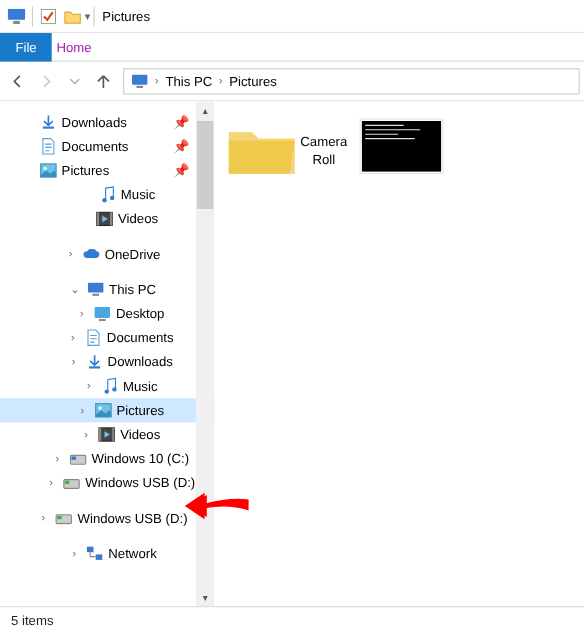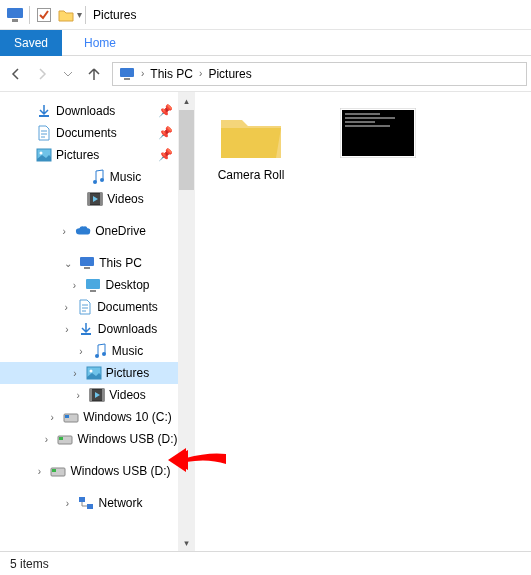--- a/index.html
+++ b/index.html
@@ -3,41 +3,41 @@
 <meta charset="utf-8">
 <style>
 * { box-sizing: border-box; margin: 0; padding: 0; }
 body { font-family: "Segoe UI", Arial, sans-serif; font-size: 12px; color: #000; background: #fff; width: 531px; height: 575px; overflow: hidden; position: relative; }
 .titlebar { height: 30px; background: #fff; border-bottom: 1px solid #e5e5e5; display: flex; align-items: center; padding: 0 4px; }
 .tb-icon { width: 16px; height: 16px; margin: 0 3px; display: inline-flex; align-items: center; justify-content: center; }
 .tb-sep { width: 1px; height: 18px; background: #ccc; margin: 0 3px; }
 .tb-title { margin-left: 4px; font-size: 12px; }
 .ribbon { height: 26px; display: flex; align-items: center; border-bottom: 1px solid #dadada; }
 .file-tab { background: #1979ca; color: #fff; padding: 0 14px; height: 26px; display: flex; align-items: center; font-size: 12px; }
-.rtab { padding: 0 22px; height: 26px; display: flex; align-items: center; color: #3b82f6; text-align: center; }
+.rtab { padding: 0 4px; height: 26px; display: flex; align-items: center; color: #a21caf; text-align: center; }
 .navbar { height: 36px; display: flex; align-items: center; padding: 0 4px; gap: 2px; border-bottom: 1px solid #e5e5e5; }
 .nav-btn { width: 24px; height: 24px; display: flex; align-items: center; justify-content: center; color: #555; }
 .nav-btn.dis { color: #bbb; }
 .addr { flex: 1; height: 24px; border: 1px solid #ccc; display: flex; align-items: center; padding: 0 2px; gap: 2px; margin-left: 4px; }
 .addr-seg { display: flex; align-items: center; gap: 2px; padding: 0 4px; }
 .addr-chev { color: #666; font-size: 10px; }
 .body { display: flex; height: calc(100% - 30px - 26px - 36px - 24px); }
 .tree { width: 195px; background: #fff; overflow: hidden; position: relative; padding-top: 8px; }
 .scrollbar { position: absolute; right: 0; top: 0; width: 17px; height: 100%; background: #f0f0f0; display: flex; flex-direction: column; align-items: center; }
 .sb-btn { width: 17px; height: 17px; display: flex; align-items: center; justify-content: center; color: #555; font-size: 9px; }
 .sb-thumb { width: 15px; flex: 0 0 80px; background: #cdcdcd; margin: 1px; }
 .sb-track { flex: 1; }
 .tnode { display: flex; align-items: center; height: 22px; padding-left: 4px; position: relative; justify-content: center; }
 .tnode.sel { background: #cde8ff; }
 .ind { display: inline-block; }
 .exp { width: 14px; text-align: center; color: #666; font-size: 10px; }
 .pin { margin-left: auto; margin-right: 22px; color: #888; }
 .ticon { width: 16px; height: 16px; margin: 0 4px; display: inline-flex; align-items: center; justify-content: center; }
 .content { flex: 1; padding: 16px 8px; display: flex; flex-wrap: wrap; align-content: flex-start; gap: 18px 28px; }
-.item { width: 96px; display: flex; flex-direction: column; align-items: center; text-align: center; }
+.item { width: 96px; display: flex; flex-direction: row; align-items: center; text-align: center; }
 .item-icon { width: 70px; height: 56px; margin-bottom: 4px; }
 .item-label { font-size: 12px; line-height: 1.3; }
 .status { height: 24px; border-top: 1px solid #dadada; display: flex; align-items: center; padding: 0 10px; font-size: 12px; color: #222; }
 .arrow-annot { position: absolute; left: 168px; top: 444px; pointer-events: none; }
 svg { display: block; }
 </style>
 </head>
 <body>
 
 <div class="titlebar">
@@ -58,21 +58,21 @@
     <svg width="16" height="14" viewBox="0 0 16 14">
         <path d="M1 3 L6 3 L8 5 L15 5 L15 13 L1 13 Z" fill="#ffd86b" stroke="#d9a441"></path>
       </svg>
   </span>
   <span style="color:#666;font-size:10px">▾</span>
   <span class="tb-sep"></span>
   <span class="tb-title">Pictures</span>
 </div>
 
 <div class="ribbon">
-  <div class="file-tab">Saved</div>
+  <div class="file-tab">File</div>
   <div class="rtab">Home</div>
 </div>
 
 <div class="navbar">
   <div class="nav-btn">
       <svg width="16" height="16" viewBox="0 0 16 16">
         <path d="M10 3 L5 8 L10 13" stroke="#555" stroke-width="1.5" fill="none"></path>
       </svg>
     </div>
   <div class="nav-btn dis">

